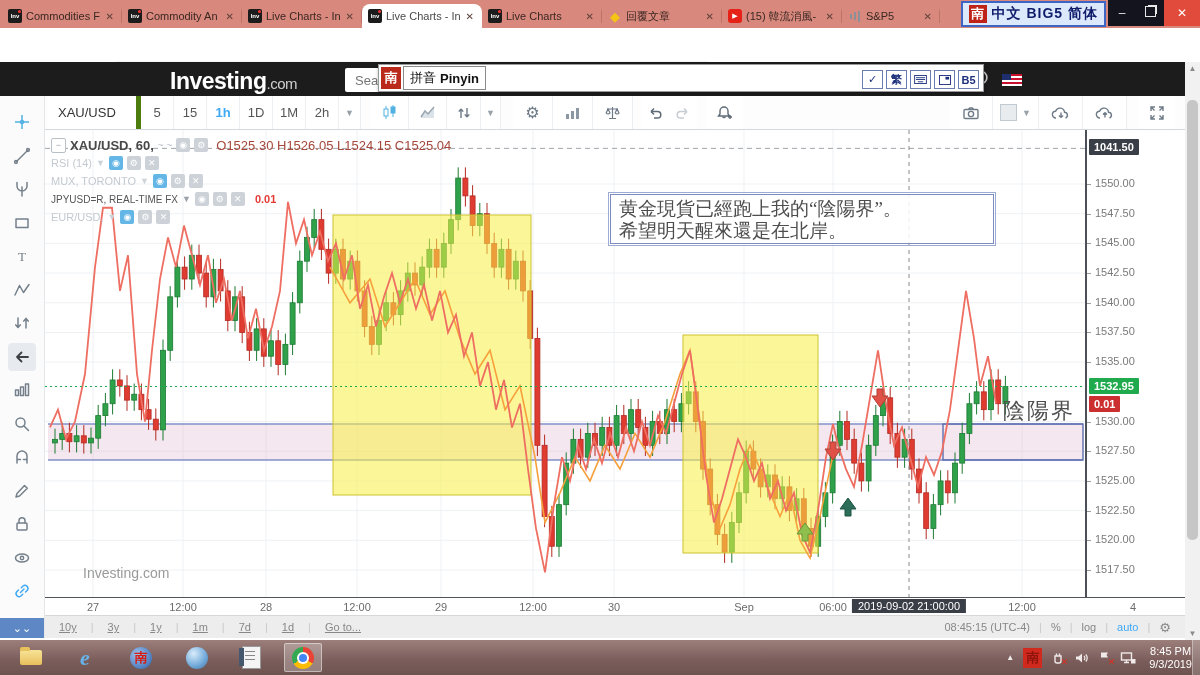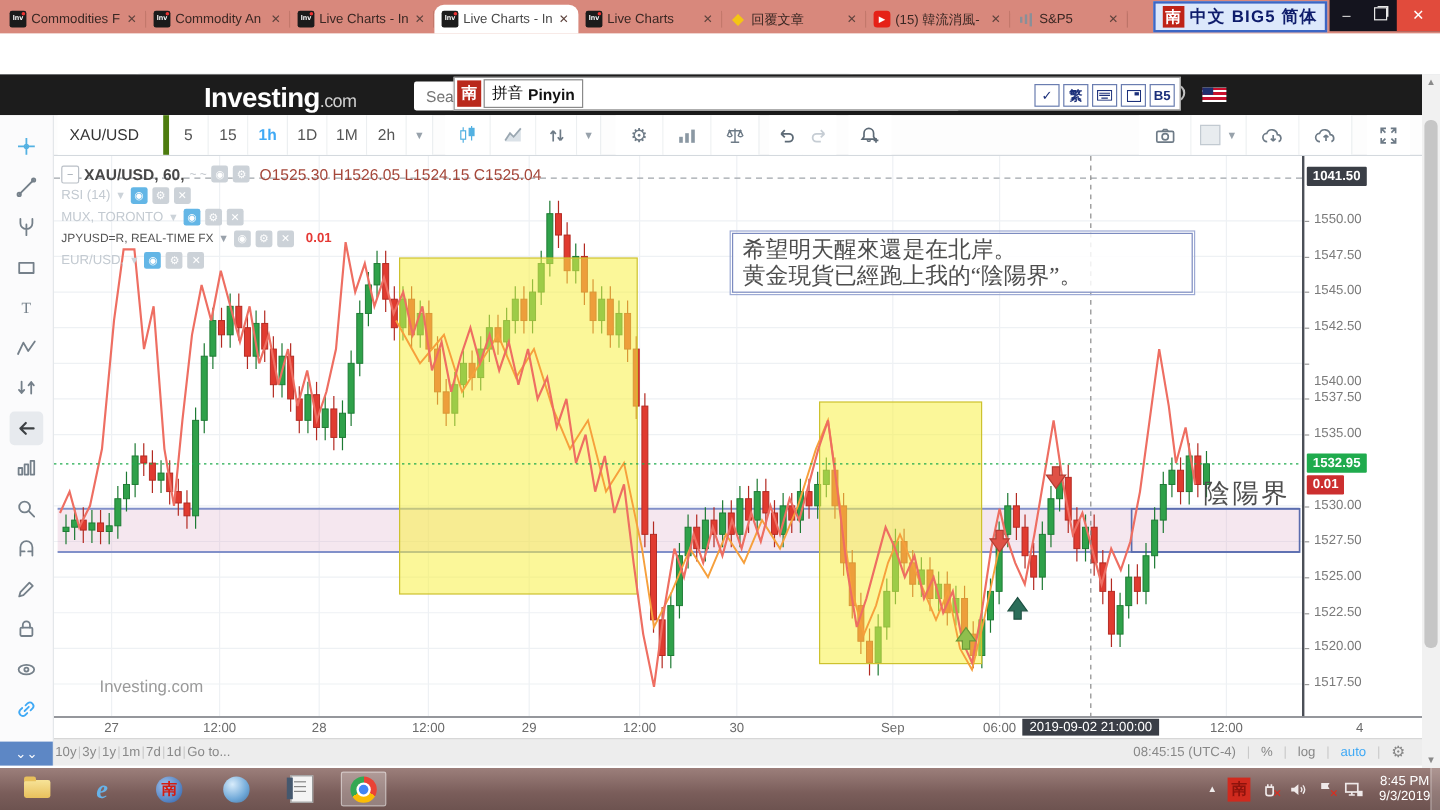--- a/index.html
+++ b/index.html
@@ -91,21 +91,21 @@
     padding:3px 8px;box-sizing:border-box;line-height:22px;z-index:4;white-space:nowrap;}
   .cnlabel{position:absolute;left:958px;top:266px;font-family:"Liberation Serif","DejaVu Serif",serif;font-size:22px;color:#4e4e4e;z-index:4;letter-spacing:2px;}
   .watermark{position:absolute;left:38px;top:430px;font-size:20px;font-weight:bold;color:#2b2b2b;z-index:4;}
   .watermark span{font-size:14px;font-weight:normal;color:#9a9a9a;}
   
   .timeaxis{left:45px;top:597px;width:1140px;height:18px;background:#fff;border-top:1px solid #50545c;box-sizing:border-box;}
   .ttick{position:absolute;top:3px;width:60px;margin-left:-30px;text-align:center;font-size:11px;color:#6b6b6b;}
   .tbadge{position:absolute;top:1px;background:#3a3e46;color:#fff;font-size:11px;padding:1px 6px;white-space:nowrap;transform:translateX(-50%);}
   .cfooter{left:45px;top:615px;width:1140px;height:23px;background:#ededed;border-top:1px solid #d7d7d7;box-sizing:border-box;
     display:flex;align-items:center;font-size:11px;color:#888;}
-  .rangebtn{padding:0 1px;}
+  .rangebtn{padding:0 14px;text-decoration:underline;}
   .fsep{color:#c9c9c9;}
   .cfooter .right{margin-left:auto;display:flex;align-items:center;gap:9px;padding-right:14px;}
   .autoblue{color:#3fa9f5;}
   
   .pscroll{left:1185px;top:62px;width:15px;height:578px;background:#f1f1f1;}
   .pthumb{position:absolute;left:2px;top:38px;width:11px;height:440px;background:#c6c6c6;border-radius:5px;}
   .parrow{position:absolute;left:0;width:15px;text-align:center;font-size:8px;color:#8a8a8a;}
   
   .taskbar{left:0;top:640px;width:1200px;height:35px;background:linear-gradient(#9c7f7b,#7a5d5a 60%,#6d5350);}
   .taskico{position:absolute;top:3px;width:38px;height:29px;display:flex;align-items:center;justify-content:center;border-radius:2px;}
@@ -792,21 +792,21 @@
       </svg>
     <div class="axiscol" id="axiscol">
         <div class="pricelabel" style="top: 47px;">1550.00</div>
         <div class="pticka" style="top: 54px;"></div>
         <div class="pricelabel" style="top: 76.6925px;">1547.50</div>
         <div class="pticka" style="top: 83.6925px;"></div>
         <div class="pricelabel" style="top: 106.385px;">1545.00</div>
         <div class="pticka" style="top: 113.385px;"></div>
         <div class="pricelabel" style="top: 136.077px;">1542.50</div>
         <div class="pticka" style="top: 143.077px;"></div>
-        <div class="pricelabel" style="top: 165.77px; margin-top: 16px;">1540.00</div>
+        <div class="pricelabel" style="top: 165.77px;">1540.00</div>
         <div class="pticka" style="top: 172.77px;"></div>
         <div class="pricelabel" style="top: 195.463px;">1537.50</div>
         <div class="pticka" style="top: 202.463px;"></div>
         <div class="pricelabel" style="top: 225.155px;">1535.00</div>
         <div class="pticka" style="top: 232.155px;"></div>
         <div class="pricelabel" style="top: 284.54px;">1530.00</div>
         <div class="pticka" style="top: 291.54px;"></div>
         <div class="pricelabel" style="top: 314.233px;">1527.50</div>
         <div class="pticka" style="top: 321.233px;"></div>
         <div class="pricelabel" style="top: 343.925px;">1525.00</div>
@@ -856,22 +856,22 @@
           <div class="legrow">
             <div class="indname muted">EUR/USD,</div>
             <div class="caret" style="color: rgb(204, 211, 217);">▼</div>
             <div class="icbtn icblue">◉</div>
             <div class="icbtn icgray">⚙</div>
             <div class="icbtn icgray">✕</div>
           </div>
         </div>
     </div>
     <div class="annbox">
+      <div>黄金現貨已經跑上我的“陰陽界”。</div>
       <div>希望明天醒來還是在北岸。</div>
-      <div>黄金現貨已經跑上我的“陰陽界”。</div>
     </div>
     <div class="cnlabel">陰陽界</div>
     <div class="watermark"><span>Investing</span><span>.com</span></div>
   </div>
 
   <div class="abs timeaxis" id="timeaxis">
       <div class="ttick" style="left: 48px;">27</div>
       <div class="ttick" style="left: 138px;">12:00</div>
       <div class="ttick" style="left: 221px;">28</div>
       <div class="ttick" style="left: 312px;">12:00</div>

